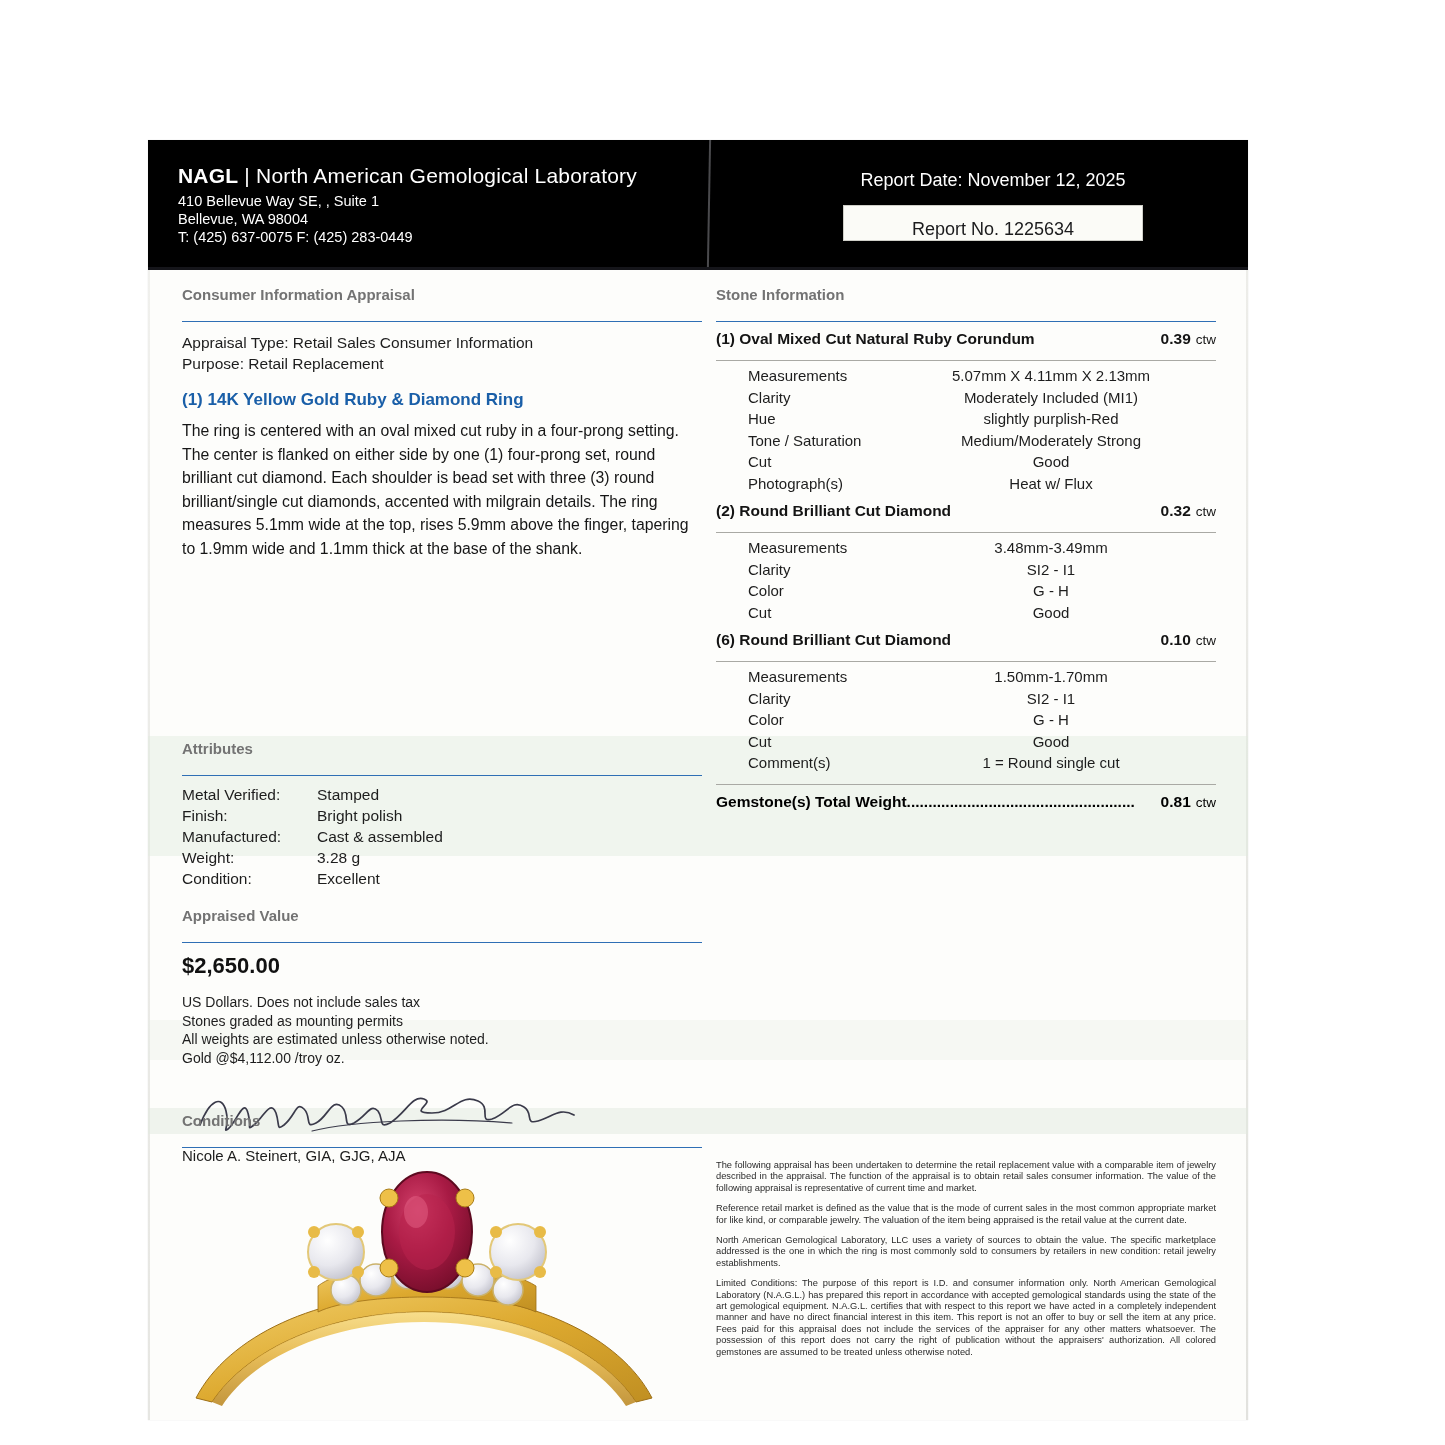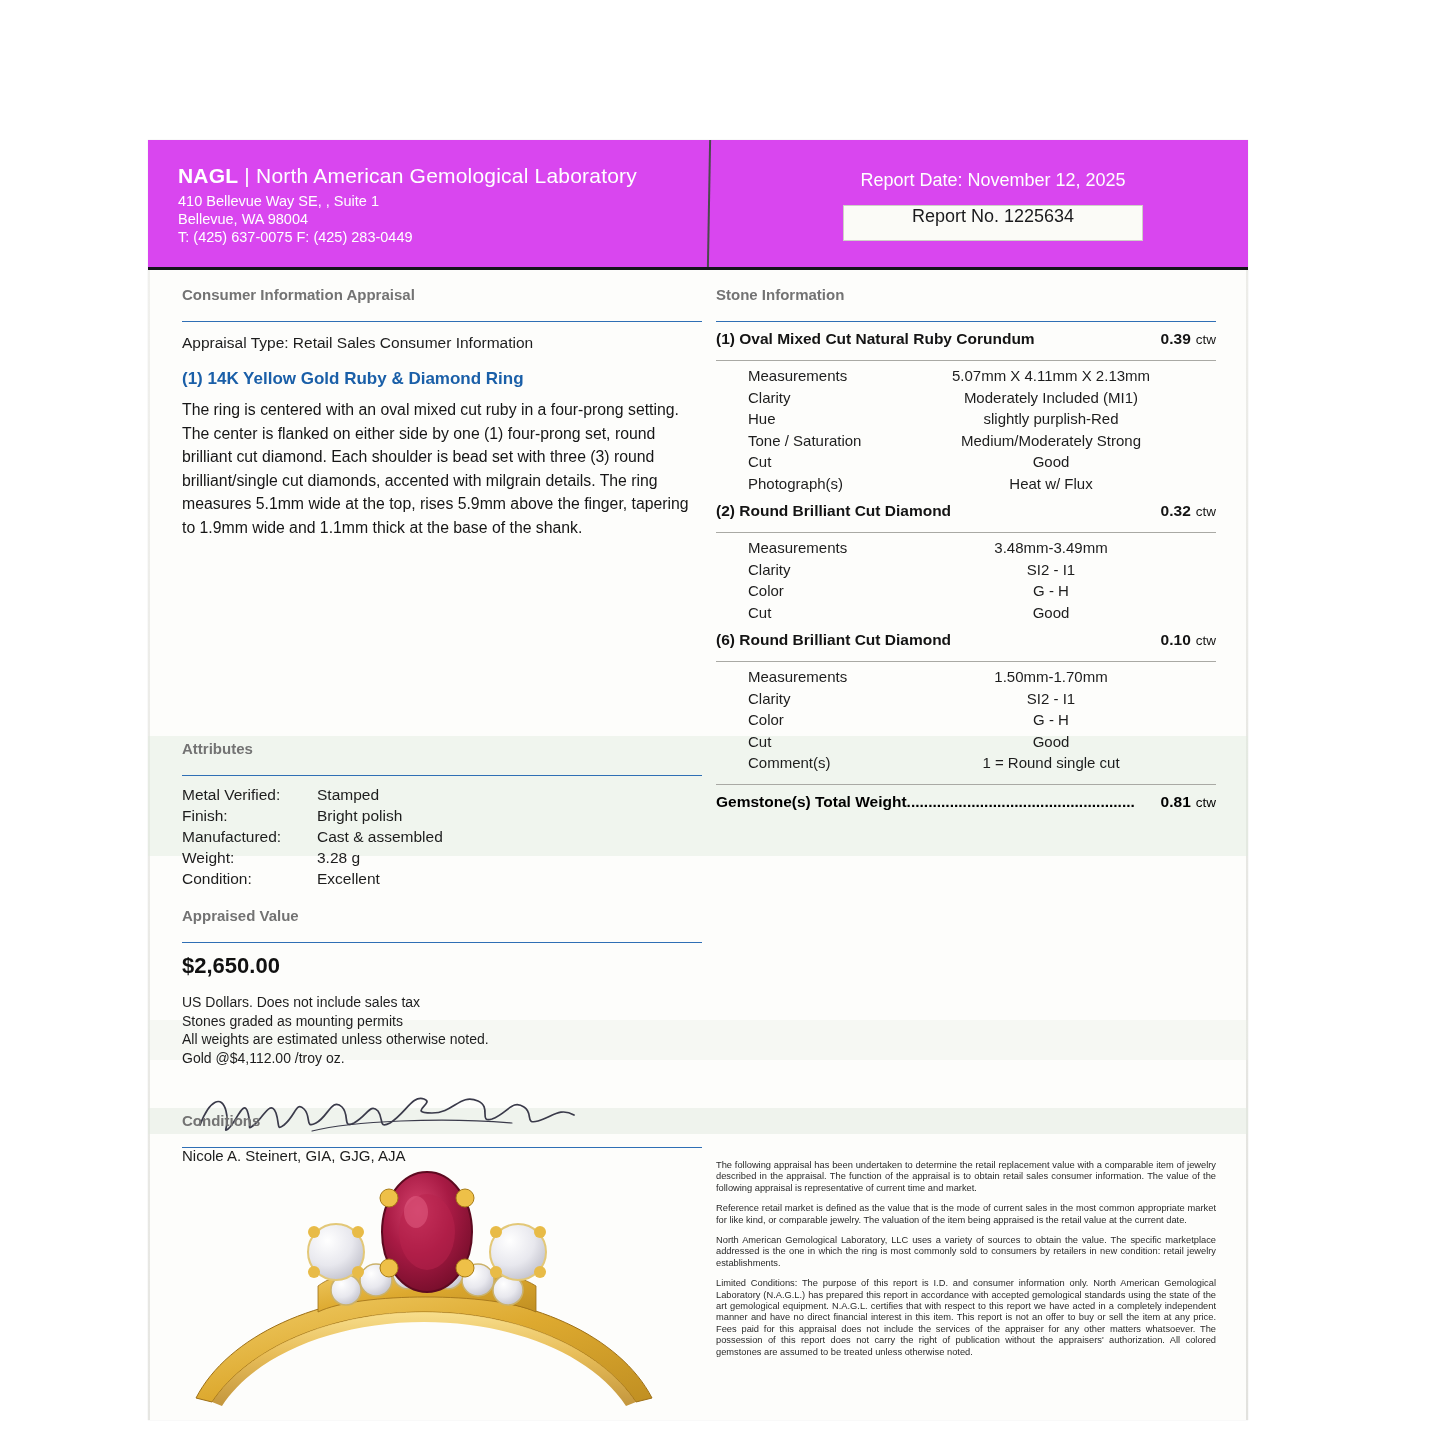--- a/index.html
+++ b/index.html
@@ -18,38 +18,38 @@
     background:#fdfdfb;
     box-shadow:0 0 1px rgba(0,0,0,0.15);
   }
   
   .paper-edge-left { position:absolute; left:0; top:0; width:2px; height:100%; background:linear-gradient(to bottom, #f1f1ee, #e6e6e2); }
   .paper-edge-right { position:absolute; right:0; top:0; width:2px; height:100%; background:linear-gradient(to bottom, #eeeeea, #e2e2de); }
 
   
   .header {
     position:absolute; left:0; top:0; width:100%; height:128px;
-    background:#d946ef;
+    background:#000000;
     color:#ffffff;
   }
   .header:after{
     content:""; position:absolute; left:0; bottom:-2px; width:100%; height:3px;
     background:#15151a;
   }
   .hdr-left { position:absolute; left:30px; top:24px; width:530px; }
   .lab-name { font-size:21px; letter-spacing:0.2px; white-space:nowrap; }
   .lab-name .abbr { font-weight:bold; }
   .lab-addr { font-size:14.5px; line-height:18px; margin-top:4px; }
   .hdr-divider { position:absolute; left:560px; top:0; width:2px; height:128px; background:#4a4a4d; transform:skewX(-1deg); }
   .hdr-right { position:absolute; left:620px; top:30px; width:450px; }
   .report-date { font-size:18px; text-align:center; }
   .report-no-box {
     margin:14px auto 0 auto; width:300px; height:36px;
     background:#fbfbf7; color:#1b1b1d;
-    display:flex; align-items:flex-start; justify-content:center;
+    display:flex; align-items:flex-end; justify-content:center;
     font-size:18px; border:1px solid #cfcfc8;
   }
 
   
   .sec-title {
     color:#737373; font-weight:bold; font-size:15px;
     border-bottom:1.5px solid #2f6fb5; padding-bottom:18px;
   }
   .left-col { position:absolute; left:34px; top:146px; width:520px; }
   .right-col { position:absolute; left:568px; top:146px; width:500px; }
@@ -141,20 +141,21 @@
   </div>
 
   <div class="tint1"></div>
   <div class="tint2"></div>
   <div class="tint3"></div>
 
   <div class="left-col">
     <div class="sec-title">Consumer Information Appraisal</div>
     <div class="kv" style="margin-top:10px;">
       <div>Appraisal Type: Retail Sales Consumer Information</div>
+      <div>Purpose: Retail Replacement</div>
     </div>
     <div class="item-head">(1)   14K Yellow Gold Ruby &amp; Diamond Ring</div>
     <div class="desc">The ring is centered with an oval mixed cut ruby in a four-prong setting. The center is flanked on either side by one (1) four-prong set, round brilliant cut diamond. Each shoulder is bead set with three (3) round brilliant/single cut diamonds, accented with milgrain details. The ring measures 5.1mm wide at the top, rises 5.9mm above the finger, tapering to 1.9mm wide and 1.1mm thick at the base of the shank.</div>
   </div>
 
   <div class="attrs">
     <div class="sec-title">Attributes</div>
     <div style="margin-top:8px;">
       <div class="attr-row">
         <span class="lbl">Metal Verified:</span>

